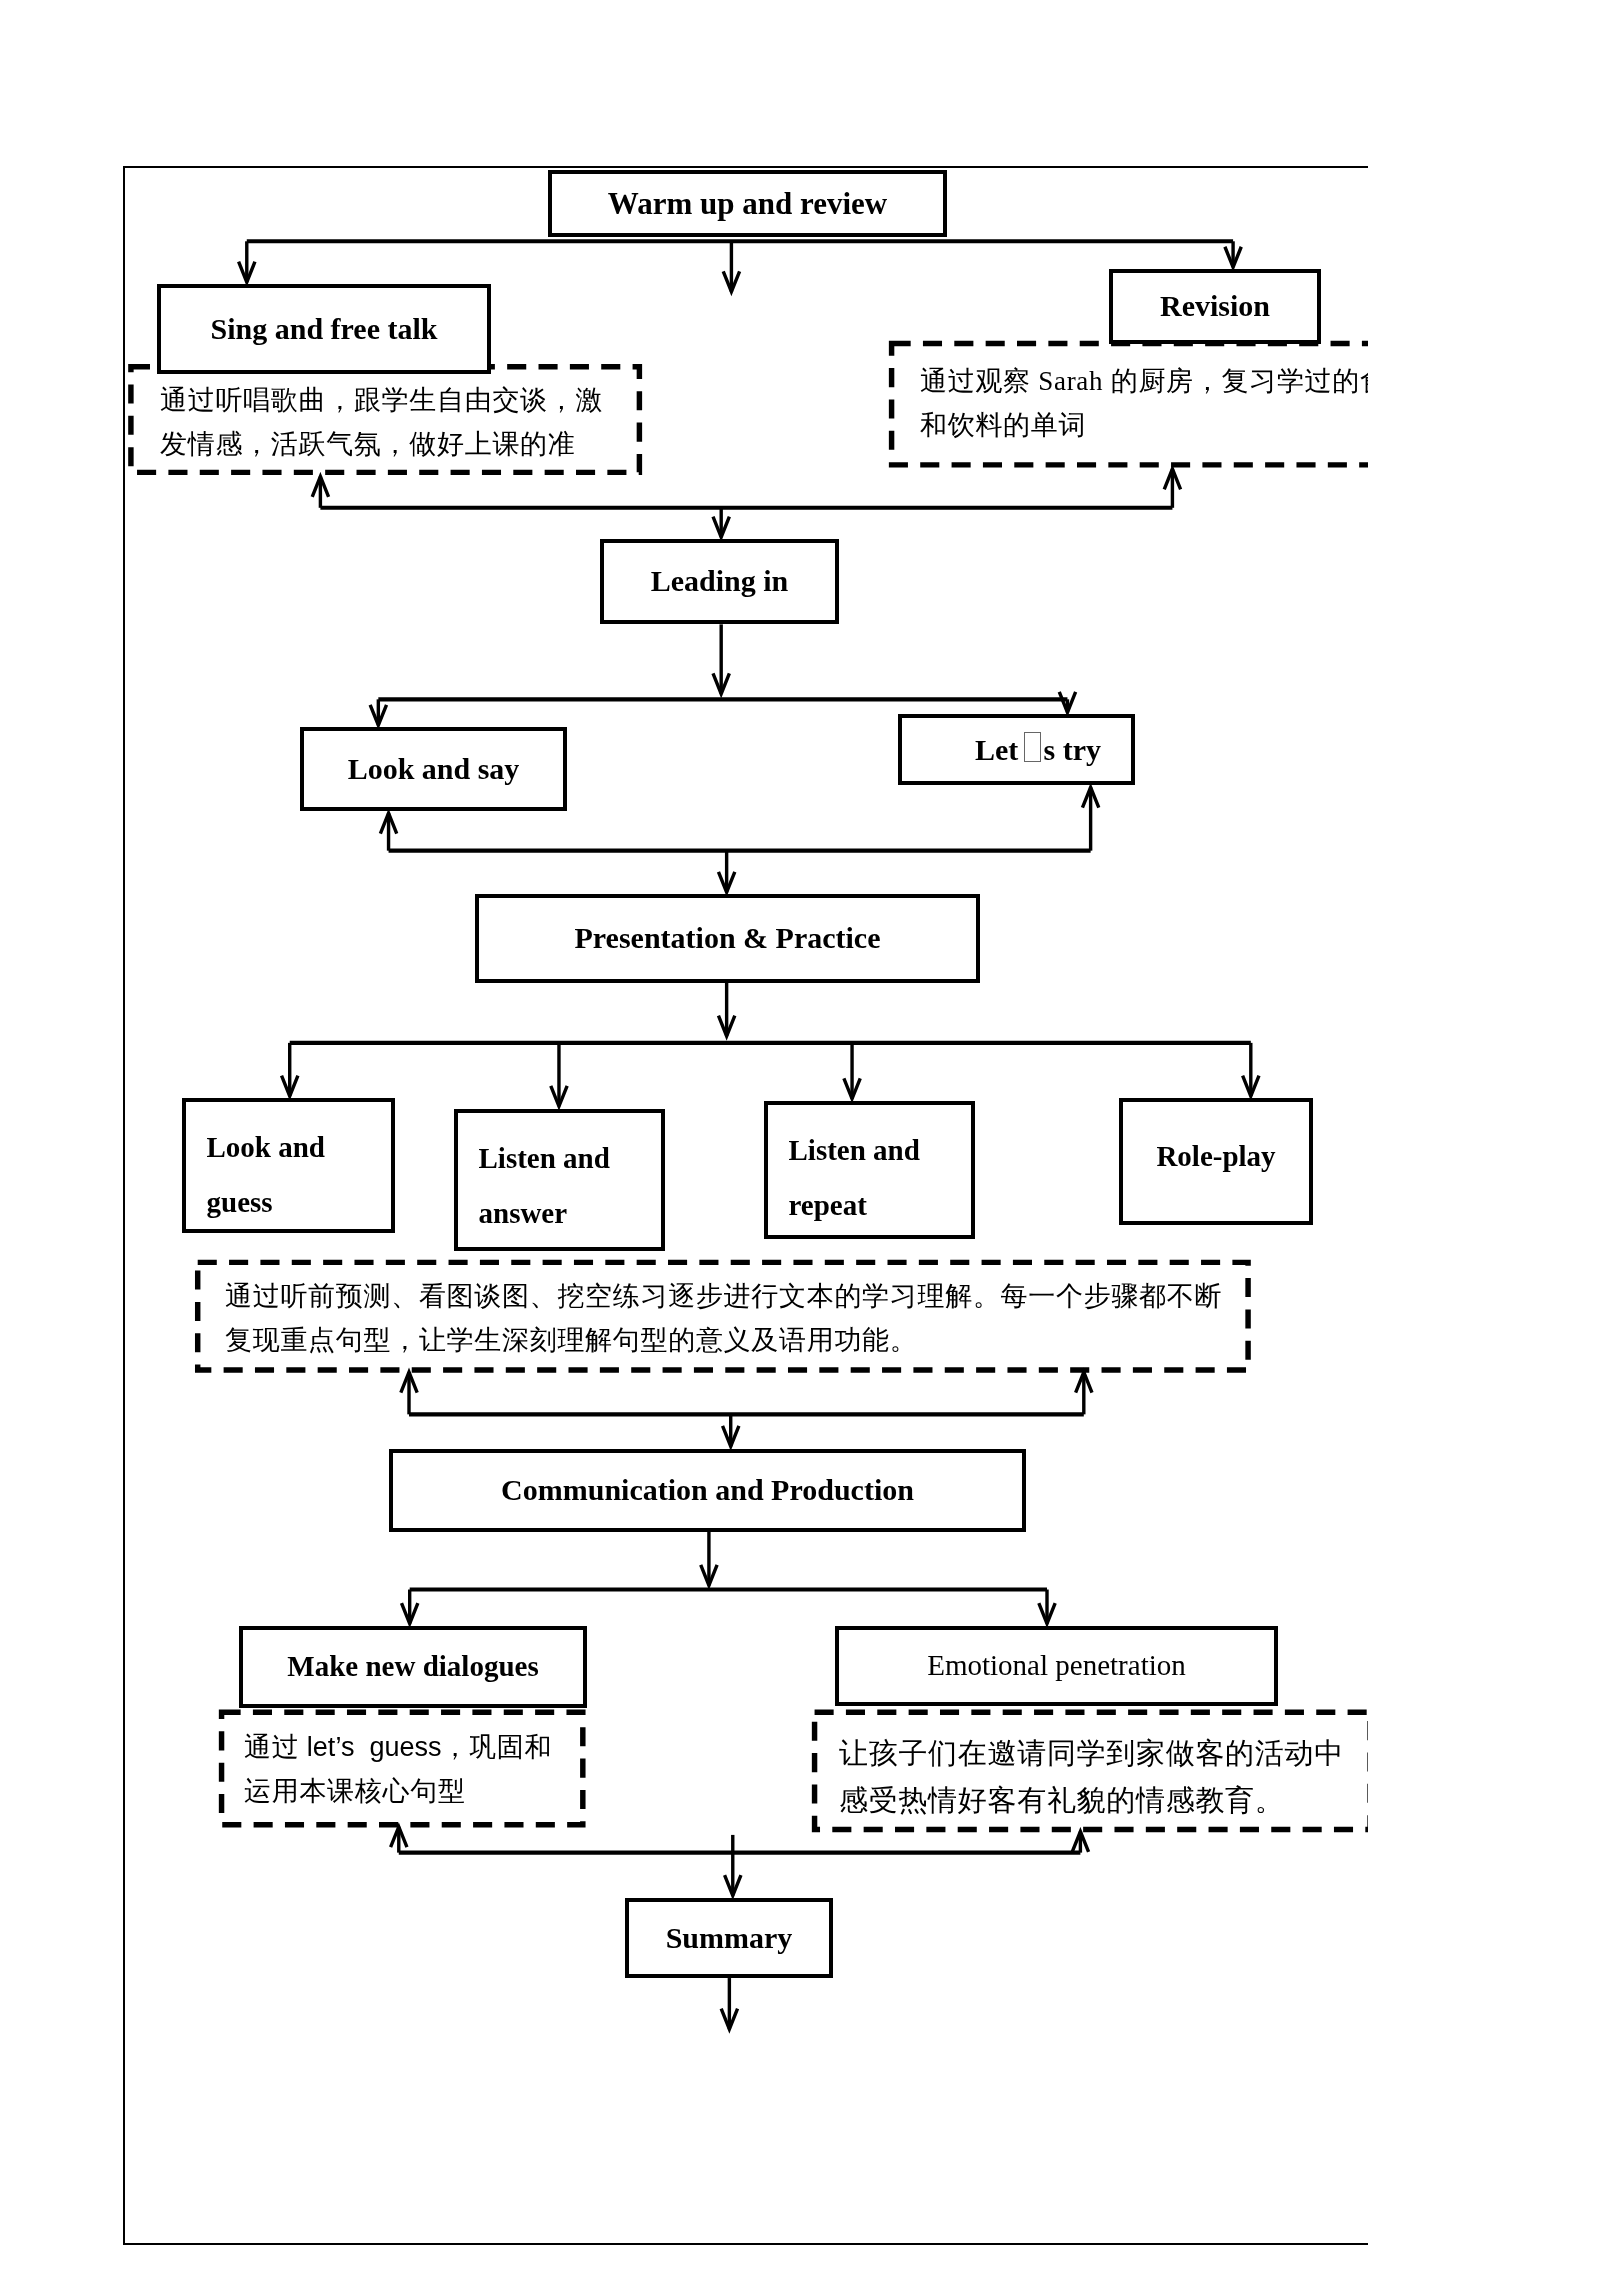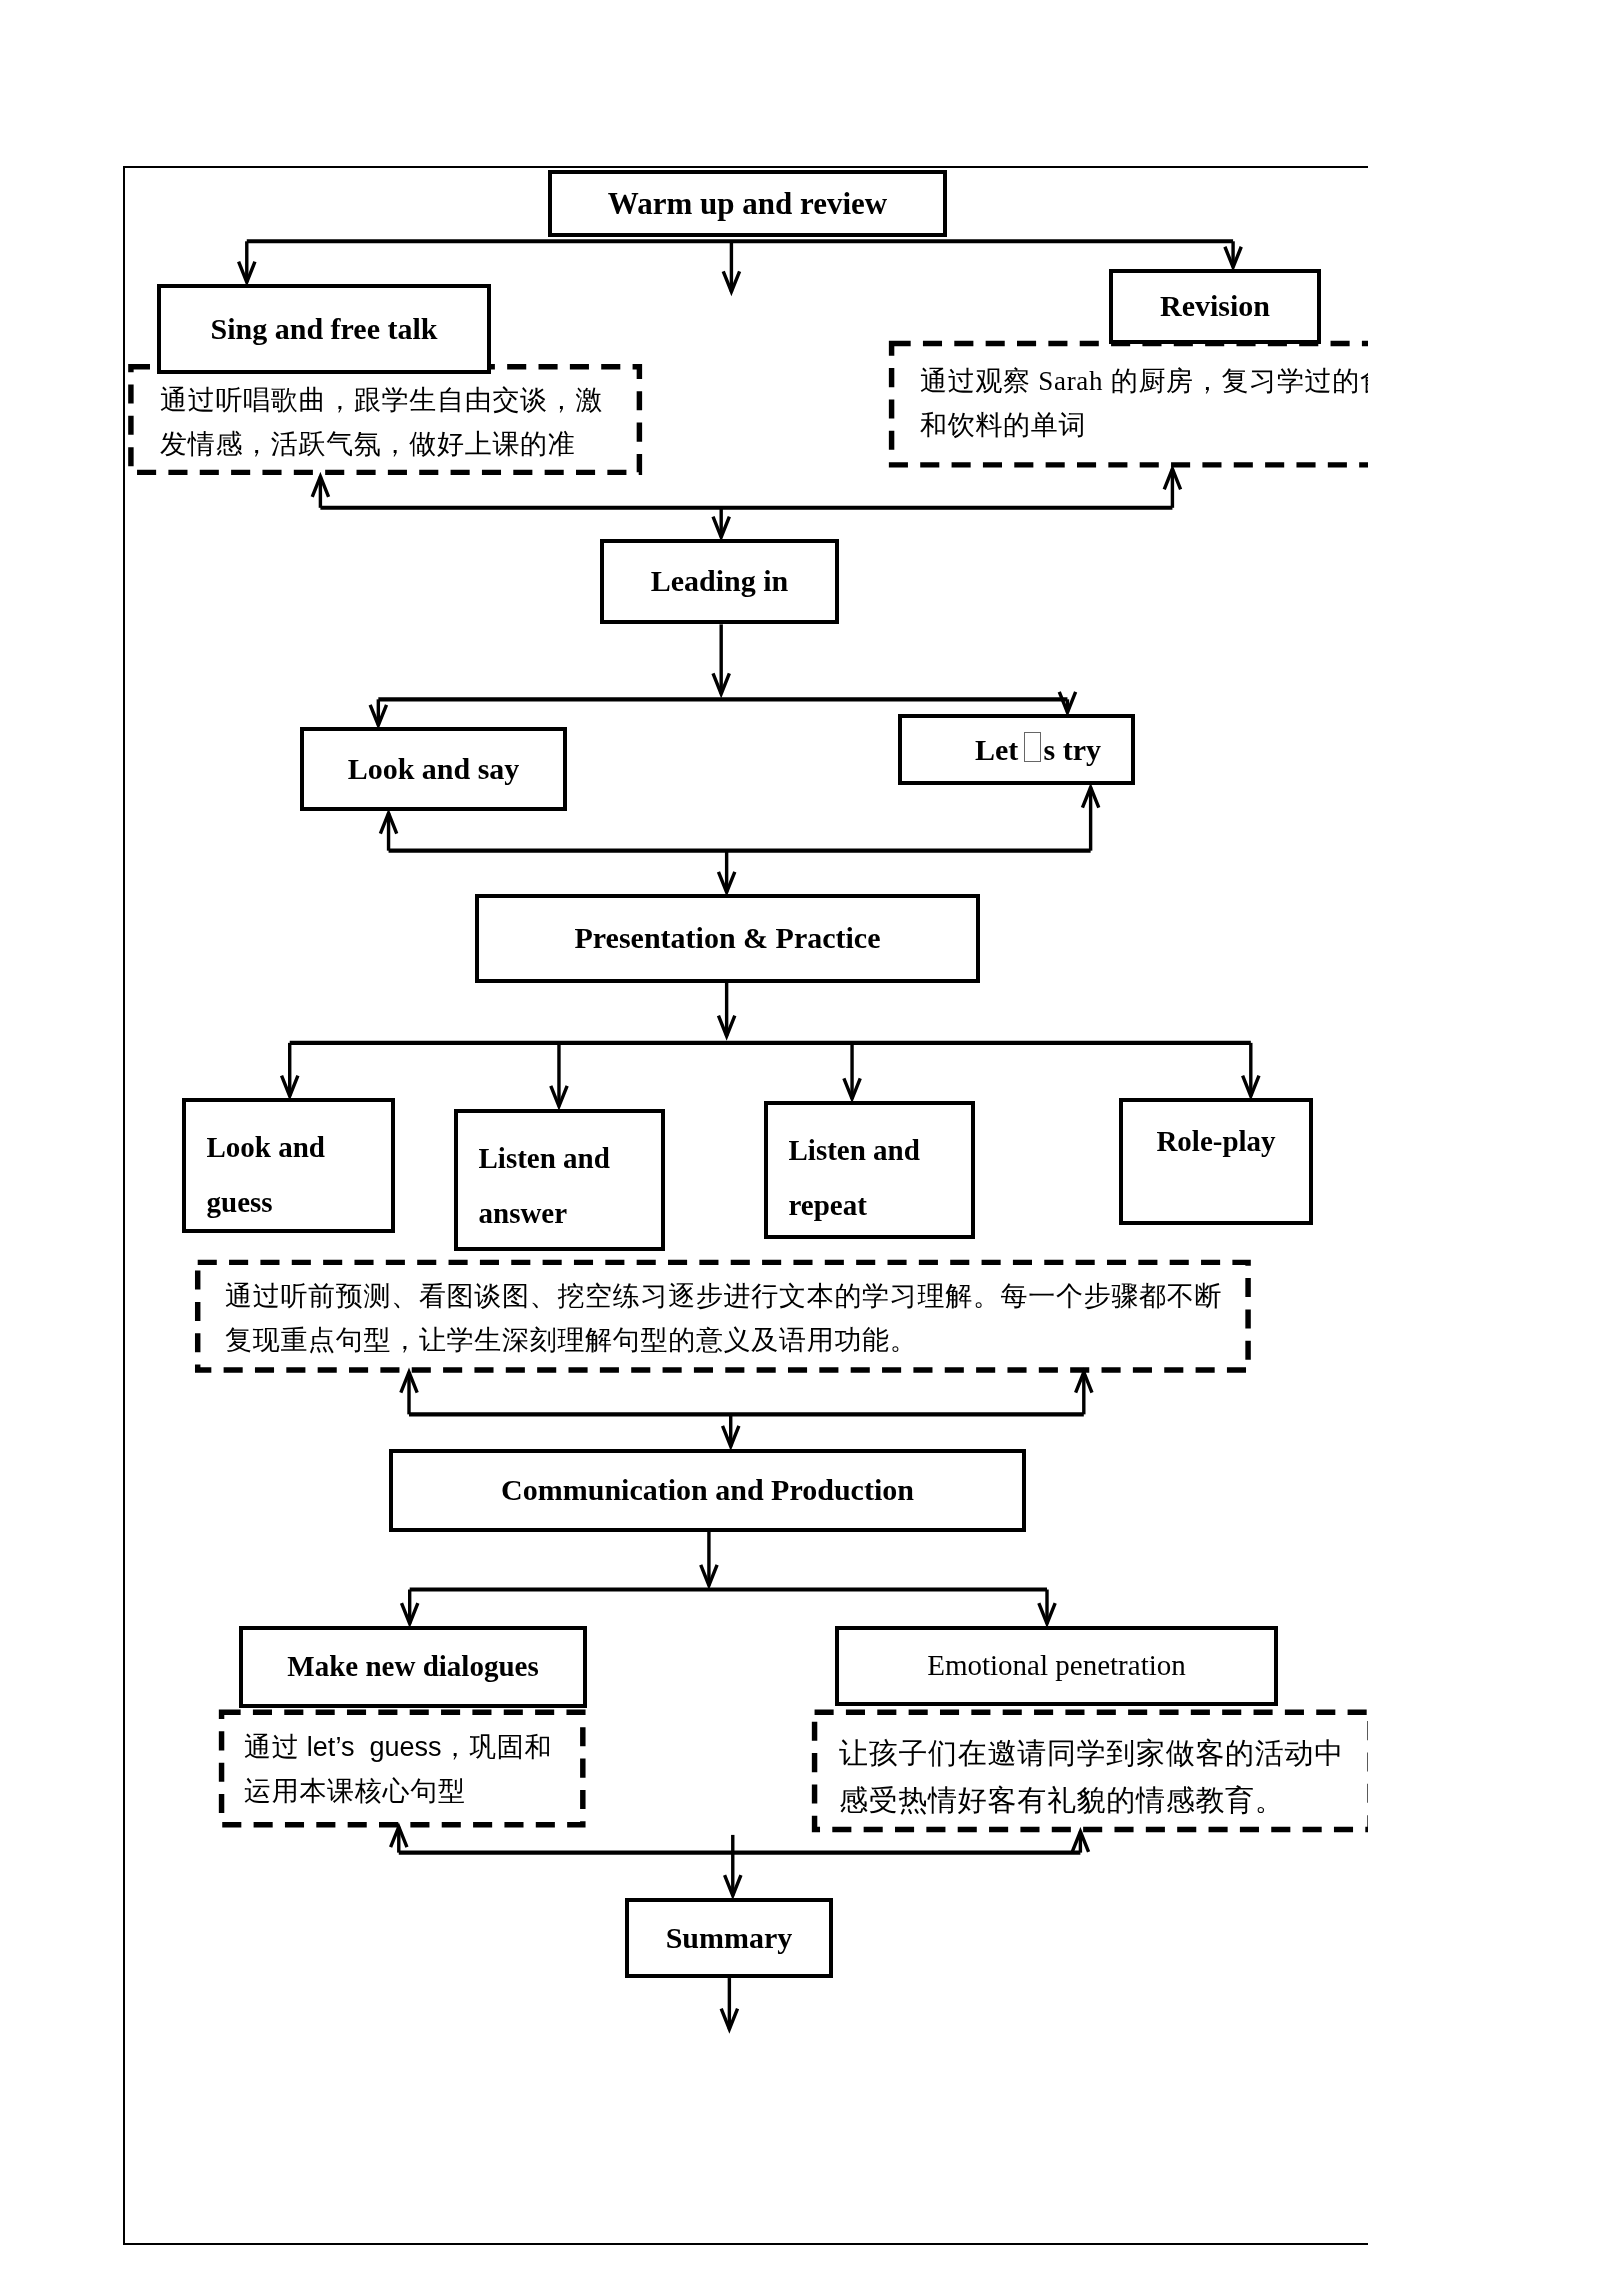--- a/index.html
+++ b/index.html
@@ -18,21 +18,21 @@
     display:flex;align-items:center;justify-content:center;
     font-weight:bold;font-size:30px;line-height:1.15;box-sizing:border-box;
     text-align:center;
   }
   .node.two-line{
     align-items:flex-start;justify-content:flex-start;text-align:left;
     padding:17.7px 12.3px 0 20.5px;line-height:1.9;font-size:29px;
   }
   .node.top-center{
     align-items:flex-start;justify-content:center;
-    padding-top:12px;line-height:1.9;font-size:29px;
+    padding-top:27px;line-height:1.9;font-size:29px;
   }
   .node.regular{font-weight:normal;font-size:29px;}
   .note{
     position:absolute;font-size:27px;line-height:1.62;
     font-family:"Liberation Serif","DejaVu Serif",serif;
     letter-spacing:0.7px;
   }
   .latin-sans{
     font-family:"Liberation Sans","DejaVu Sans",sans-serif;
     white-space:pre-wrap;letter-spacing:0;

